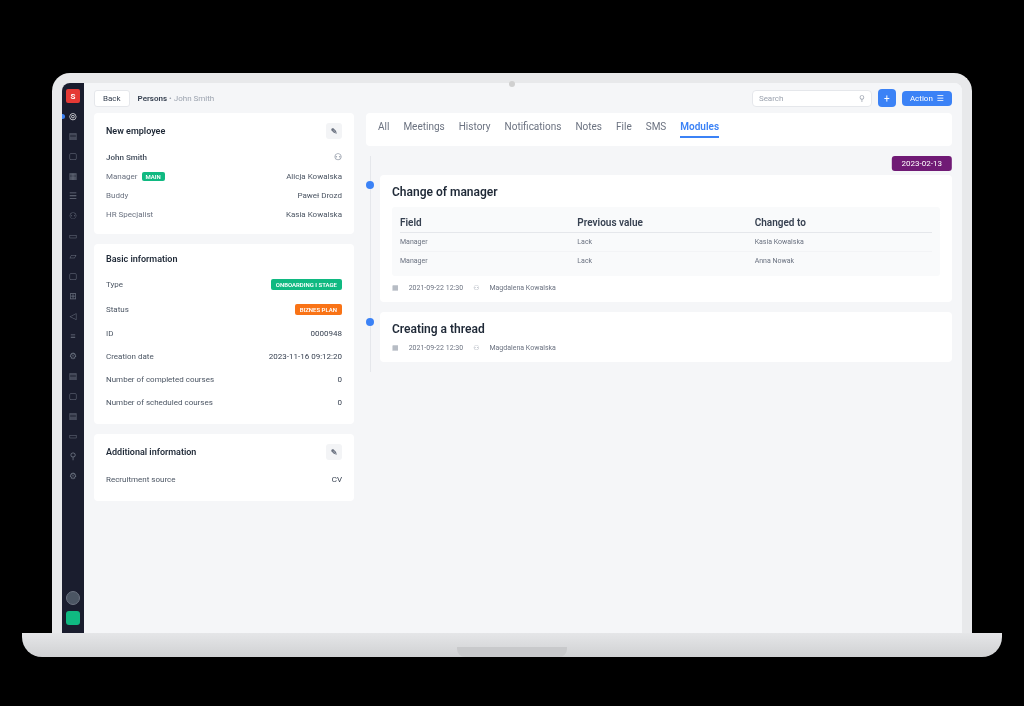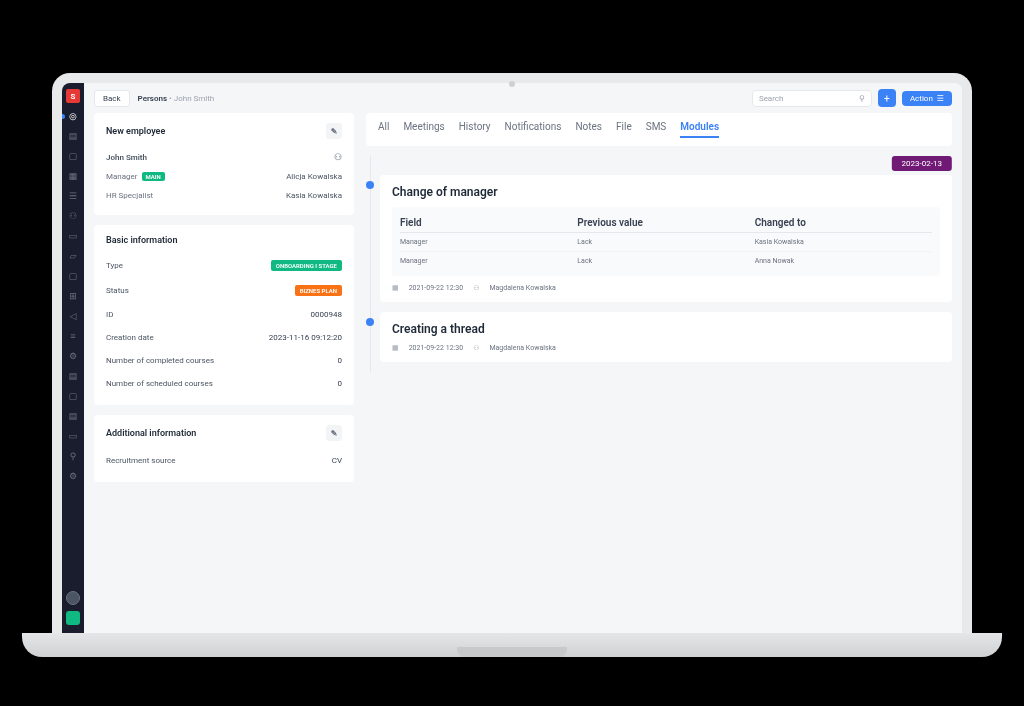--- a/index.html
+++ b/index.html
@@ -123,20 +123,24 @@
             </div>
             <div class="person-row" style="font-weight:600;">
               <span>John Smith</span>
               <span class="person-icon">⚇</span>
             </div>
             <div class="person-row">
               <span><span class="label">Manager</span><span class="badge badge-main">MAIN</span></span>
               <span>Alicja Kowalska</span>
             </div>
             <div class="person-row">
+              <span class="label">Buddy</span>
+              <span>Paweł Drozd</span>
+            </div>
+            <div class="person-row">
               <span class="label">HR Specjalist</span>
               <span>Kasia Kowalska</span>
             </div>
           </div>
           <div class="card">
             <div class="card-header">
                 <span>Basic information</span>
               </div>
             <div class="info-row">
               <span>Type</span>

